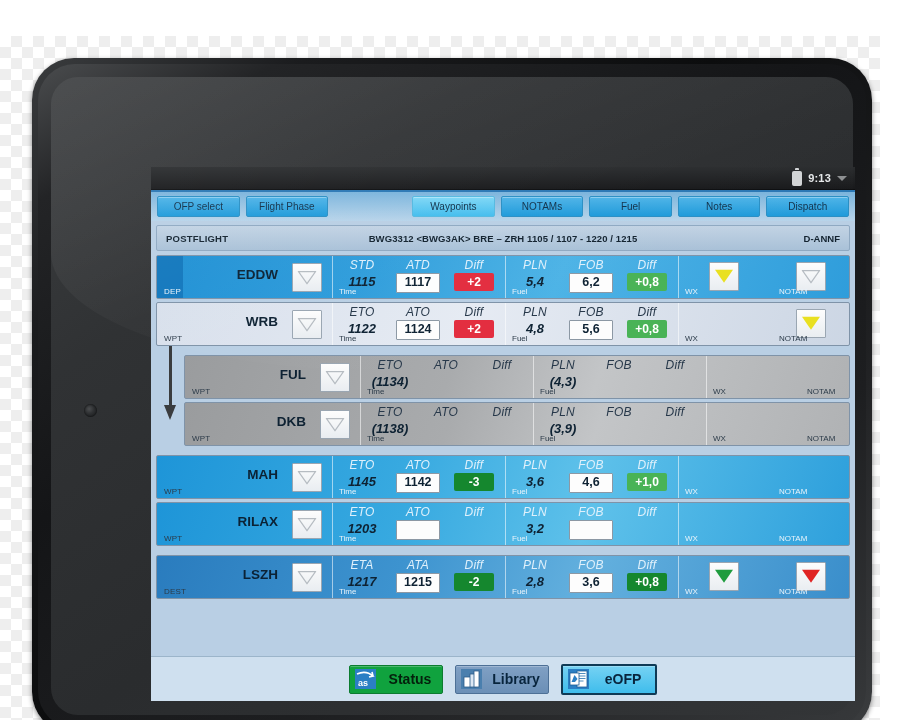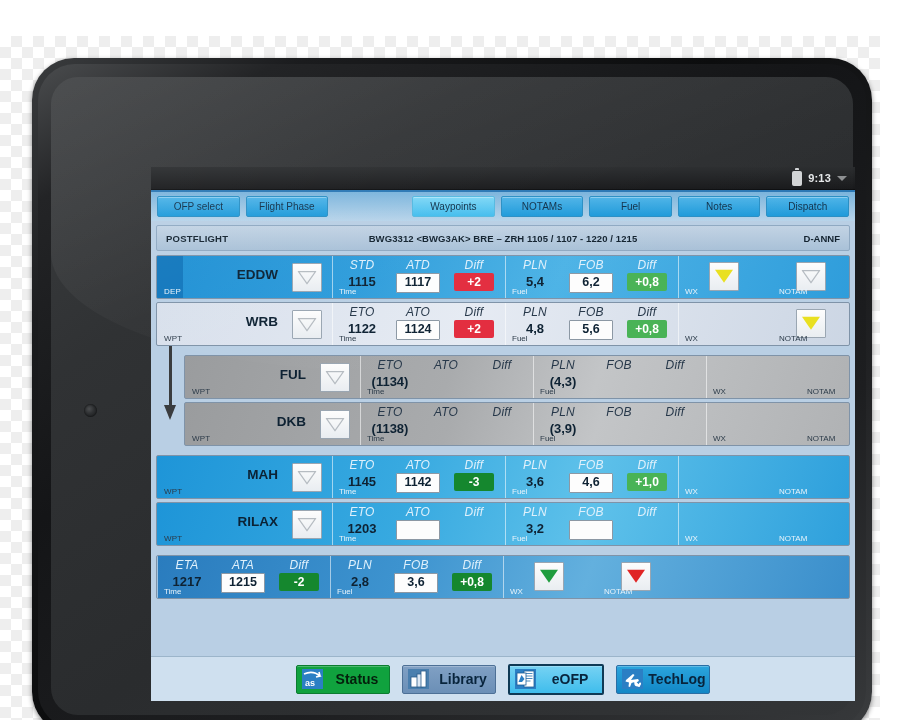--- a/index.html
+++ b/index.html
@@ -107,21 +107,21 @@
   .group{position:relative;border-left:1px solid rgba(255,255,255,.55);}
   .g-time{flex:0 0 172px;}
   .g-fuel{flex:0 0 172px;}
   .g-flags{flex:1 1 auto;}
   .glabel{position:absolute;left:6px;bottom:2px;font-size:8px;color:#2c3b49;}
   .row.blue-dk .glabel,.row.blue-lt .glabel,.row.blue-mid .glabel{color:#e7f3fb;}
   .col{position:absolute;top:2px;width:54px;text-align:center;}
   .col.c1{left:2px;}.col.c2{left:58px;}.col.c3{left:114px;}
   .colhdr{font-size:12px;color:#27384a;letter-spacing:.2px;font-style:italic;}
   .row.blue-dk .colhdr,.row.blue-lt .colhdr,.row.blue-mid .colhdr{color:#dff0fb;}
-  .val{margin-top:2px;font-size:13px;font-weight:bold;color:#0e2233;line-height:16px;}
+  .val{margin-top:2px;font-size:13px;font-weight:bold;color:#0e2233;line-height:16px;font-style:italic;}
   .inputbox{margin:1px auto 0 auto;width:42px;height:18px;line-height:17px;border:1px solid #8c98a4;
     background:#fdfdfd;font-size:12.5px;font-weight:bold;color:#0e2233;border-radius:1px;}
   .inputbox.blank{color:transparent;}
   .diffbox{margin:1px auto 0 auto;width:40px;height:18px;line-height:18px;border-radius:2px;
     font-size:12px;font-weight:bold;color:#ffffff;}
   .diff-red{background:#e32d3f;}
   .diff-grn{background:#49b356;}
   .diff-grn-d{background:#15872e;}
 
   
@@ -480,20 +480,29 @@
                   </div>
                 <div class="glabel">Fuel</div>
               </div>
               <div class="group g-flags">
                 <div class="flabel wx">WX</div>
                 <div class="flabel nt">NOTAM</div>
               </div>
             </div>
 
             <div class="row blue-mid gap-before">
+              <div class="c-name">
+                <div class="wpname">LSZH</div>
+                <div class="wptype">DEST</div>
+                <div class="tri-box">
+                  <svg class="tri-outline" viewBox="0 0 19 14">
+                      <polygon points="1,1 18,1 9.5,13" fill="none" stroke="#b6bcc2" stroke-width="1.2"></polygon>
+                    </svg>
+                </div>
+              </div>
               <div class="group g-time">
                 <div class="col c1">
                     <div class="colhdr">ETA</div>
                   <div class="val">1217</div>
                   </div>
                 <div class="col c2">
                     <div class="colhdr">ATA</div>
                   <div class="inputbox">1215</div>
                   </div>
                 <div class="col c3">
@@ -564,30 +573,20 @@
                   <rect x="2" y="1" width="21" height="20" fill="#2b7fc4"></rect>
                   <rect x="11" y="3" width="10" height="16" fill="#ffffff" stroke="#1d5e96" stroke-width=".8"></rect>
                   <path d="M12.5 5.5h7M12.5 8h7M12.5 10.5h7M12.5 13h5" stroke="#3c7fb5" stroke-width=".9"></path>
                   <rect x="4" y="5" width="9" height="12" fill="#ffffff" stroke="#1d5e96" stroke-width=".8"></rect>
                   <path d="M5.5 14 L8.5 7 L11.5 11 L9 14 Z" fill="#2b7fc4"></path>
                 </svg>
               </div>
               <div class="flabeltxt">eOFP</div>
             </div>
 
-            <div class="fbtn std">
-              <div class="ficon">
-                <svg viewBox="0 0 25 22" width="25" height="22">
-                  <rect x="2" y="1" width="21" height="20" fill="#2b7fc4"></rect>
-                  <path d="M6 12 L13 6 L14.5 7 L11 12 L18 11 L19 12.5 L11.5 15 L10 19 L8.5 18.5 L9 14.5 L5.5 13.5 Z" fill="#ffffff"></path>
-                  <path d="M15 14 l4 4 M17.5 12.8 a2.4 2.4 0 1 0 2.6 2.6" stroke="#ffffff" stroke-width="2" fill="none" stroke-linecap="round"></path>
-                </svg>
-              </div>
-              <div class="flabeltxt">TechLog</div>
-            </div>
 
           </div>
 
         </div>
 
         <div id="gloss"></div>
       </div>
     </div>
   </div>
 </div>

